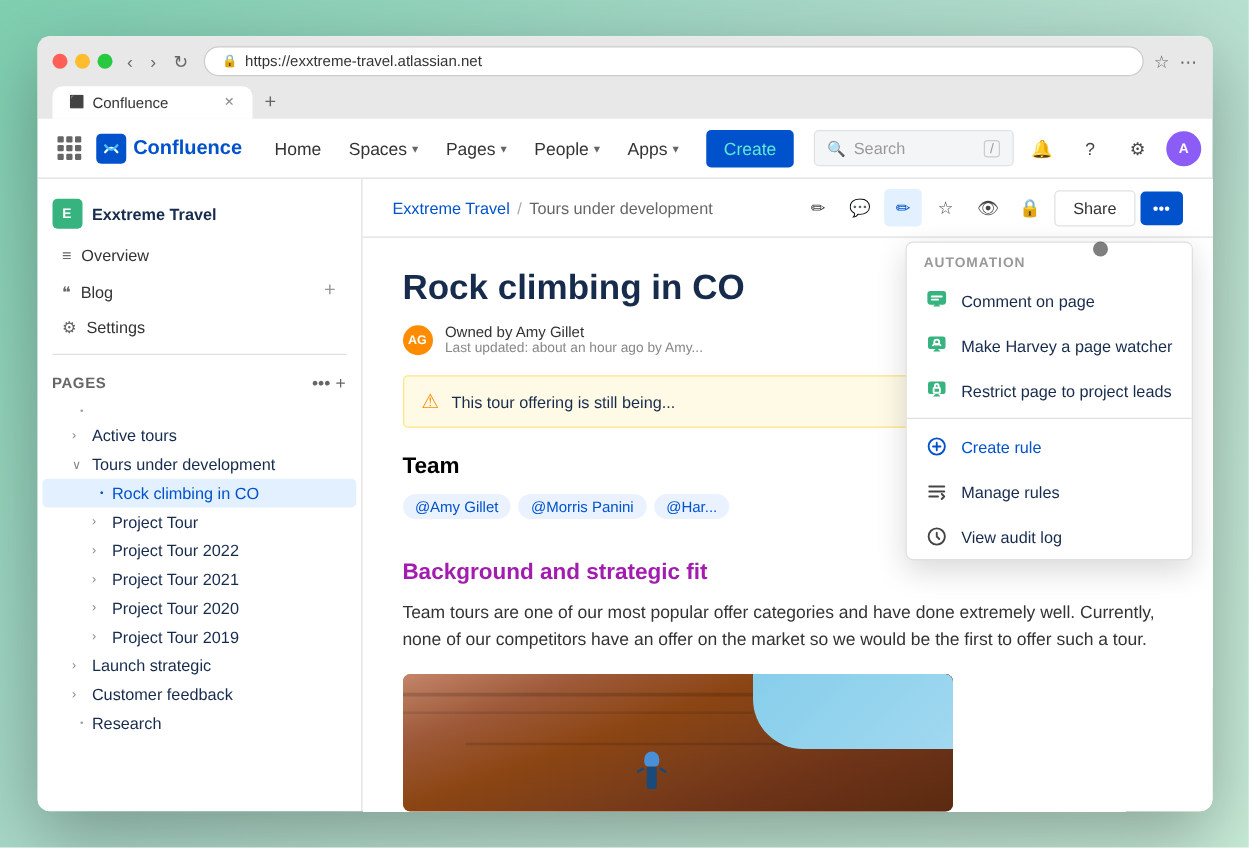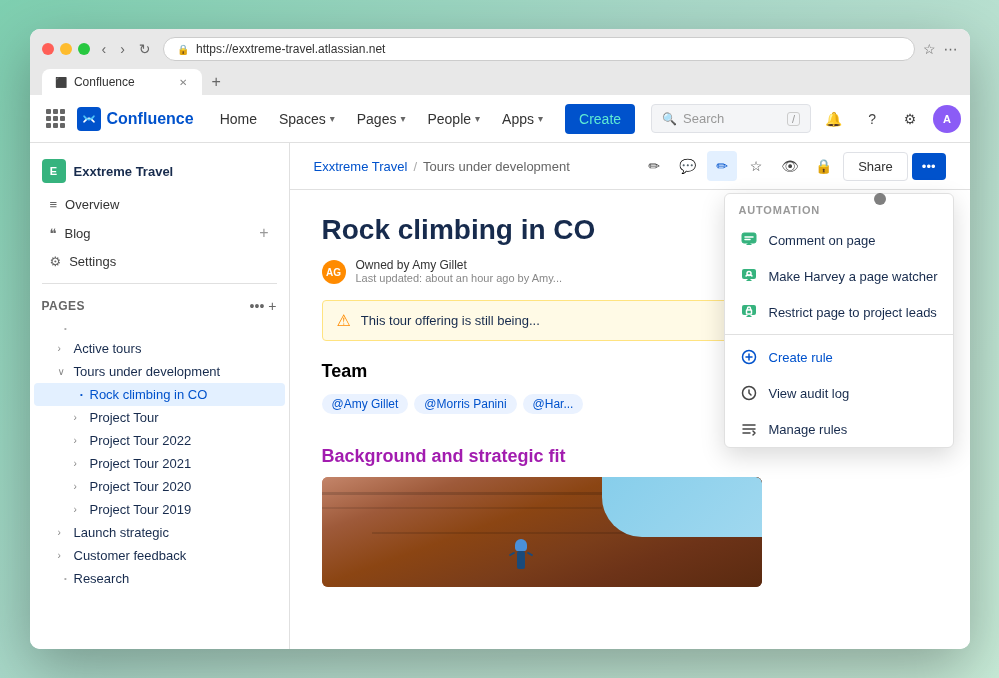--- a/index.html
+++ b/index.html
@@ -736,20 +736,21 @@
           <h2 class="section-heading">Team</h2>
 
           <div class="team-tags">
             <span class="team-tag">@Amy Gillet</span>
             <span class="team-tag">@Morris Panini</span>
             <span class="team-tag">@Har...</span>
           </div>
 
           <h2 class="content-heading">Background and strategic fit</h2>
 
+          <p class="content-text">Team tours are one of our most popular offer categories and have done extremely well. Currently, none of our competitors have an offer on the market so we would be the first to offer such a tour.</p>
 
           <div class="page-image">
 
             <div style="position:absolute;inset:0;background: linear-gradient(160deg, #c4856a 0%, #9e5a3a 20%, #8B4513 40%, #7a3d1a 60%, #6d3318 75%, #5a2a10 100%);"></div>
 
             <div style="position:absolute;top:15px;left:0;right:0;height:3px;background:rgba(0,0,0,0.15);"></div>
             <div style="position:absolute;top:30px;left:0;right:160px;height:2px;background:rgba(0,0,0,0.1);"></div>
             <div style="position:absolute;top:55px;left:50px;right:0;height:2px;background:rgba(0,0,0,0.12);"></div>
 
             <div style="position:absolute;top:0;right:0;width:160px;height:60px;background:linear-gradient(135deg, #87CEEB 0%, #a0d8ef 100%);border-radius:0 6px 0 40px;"></div>
@@ -812,35 +813,35 @@
                 <circle cx="8" cy="8" r="6.5" stroke="#0052cc" stroke-width="1.5"></circle>
                 <path d="M8 5v6M5 8h6" stroke="#0052cc" stroke-width="1.5" stroke-linecap="round"></path>
               </svg>
             </div>
             <span>Create rule</span>
           </div>
 
           <div class="automation-item">
             <div class="automation-item-icon">
               <svg width="16" height="16" viewBox="0 0 16 16" fill="none">
+                <path d="M2 4h12M2 8h12M2 12h7" stroke="#444" stroke-width="1.5" stroke-linecap="round"></path>
+                <path d="M12 10l2 2-2 2" stroke="#444" stroke-width="1.5" stroke-linecap="round" stroke-linejoin="round"></path>
+              </svg>
+            </div>
+            <span>Manage rules</span>
+          </div>
+
+          <div class="automation-item">
+            <div class="automation-item-icon">
+              <svg width="16" height="16" viewBox="0 0 16 16" fill="none">
                 <circle cx="8" cy="8" r="6.5" stroke="#444" stroke-width="1.5"></circle>
                 <path d="M8 5v3l2 2" stroke="#444" stroke-width="1.5" stroke-linecap="round" stroke-linejoin="round"></path>
               </svg>
             </div>
             <span>View audit log</span>
           </div>
-
-          <div class="automation-item">
-            <div class="automation-item-icon">
-              <svg width="16" height="16" viewBox="0 0 16 16" fill="none">
-                <path d="M2 4h12M2 8h12M2 12h7" stroke="#444" stroke-width="1.5" stroke-linecap="round"></path>
-                <path d="M12 10l2 2-2 2" stroke="#444" stroke-width="1.5" stroke-linecap="round" stroke-linejoin="round"></path>
-              </svg>
-            </div>
-            <span>Manage rules</span>
-          </div>
         </div>
 
         <div class="cursor"></div>
       </div>
     </div>
   </div>
 </div>
 
 </body></html>

